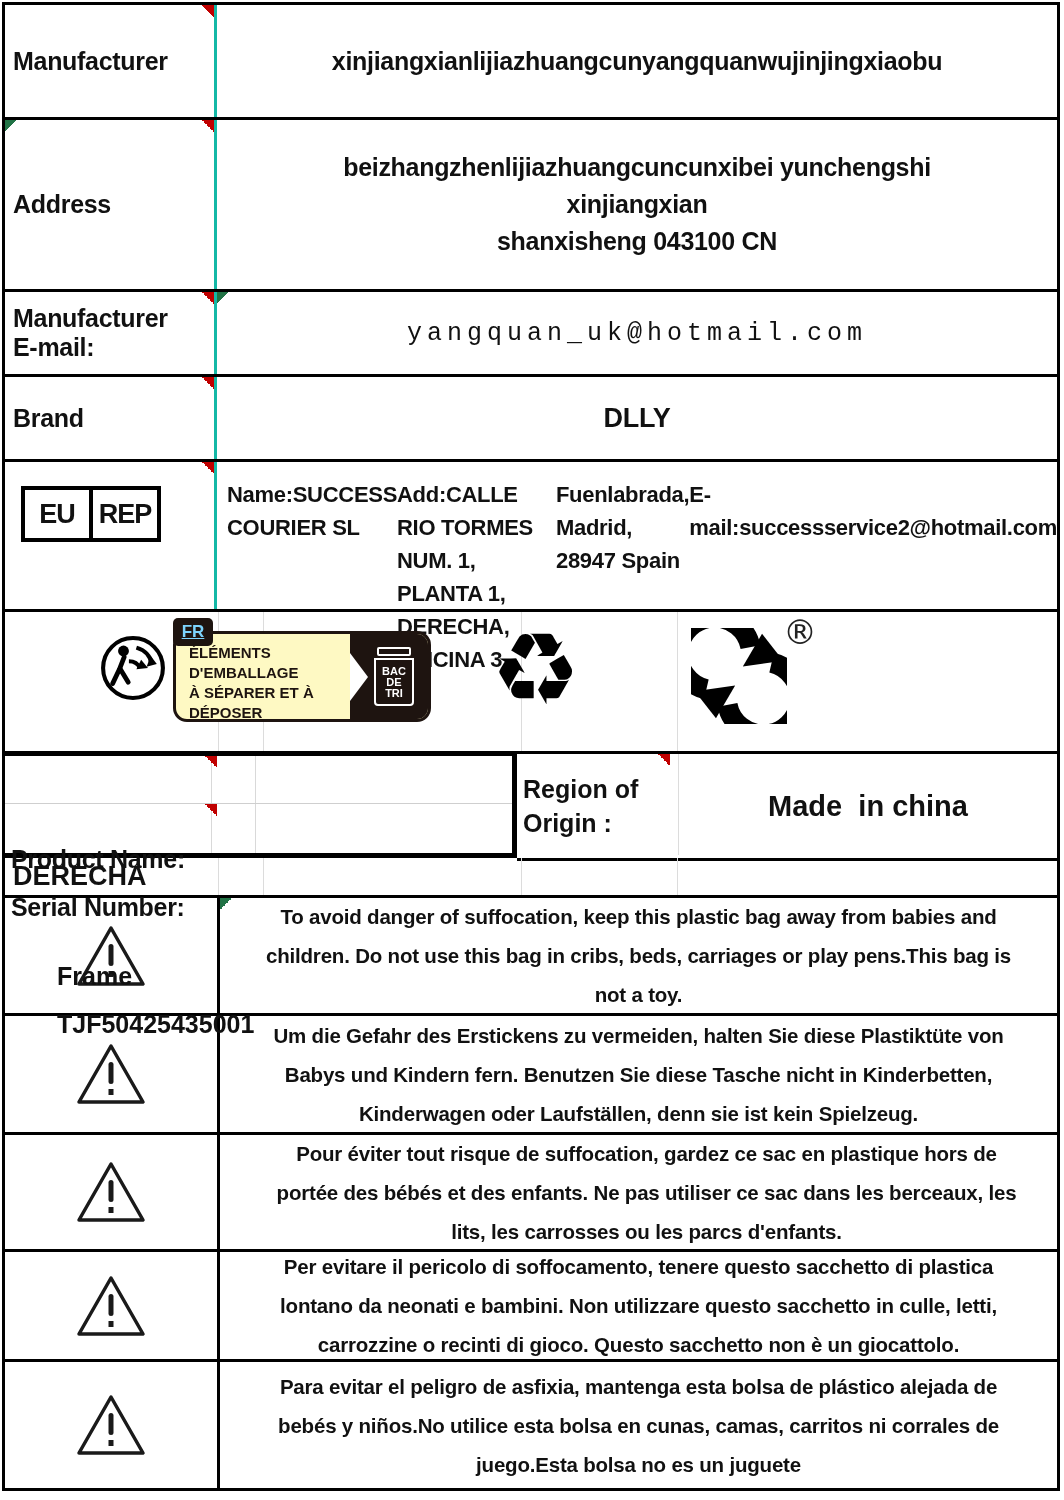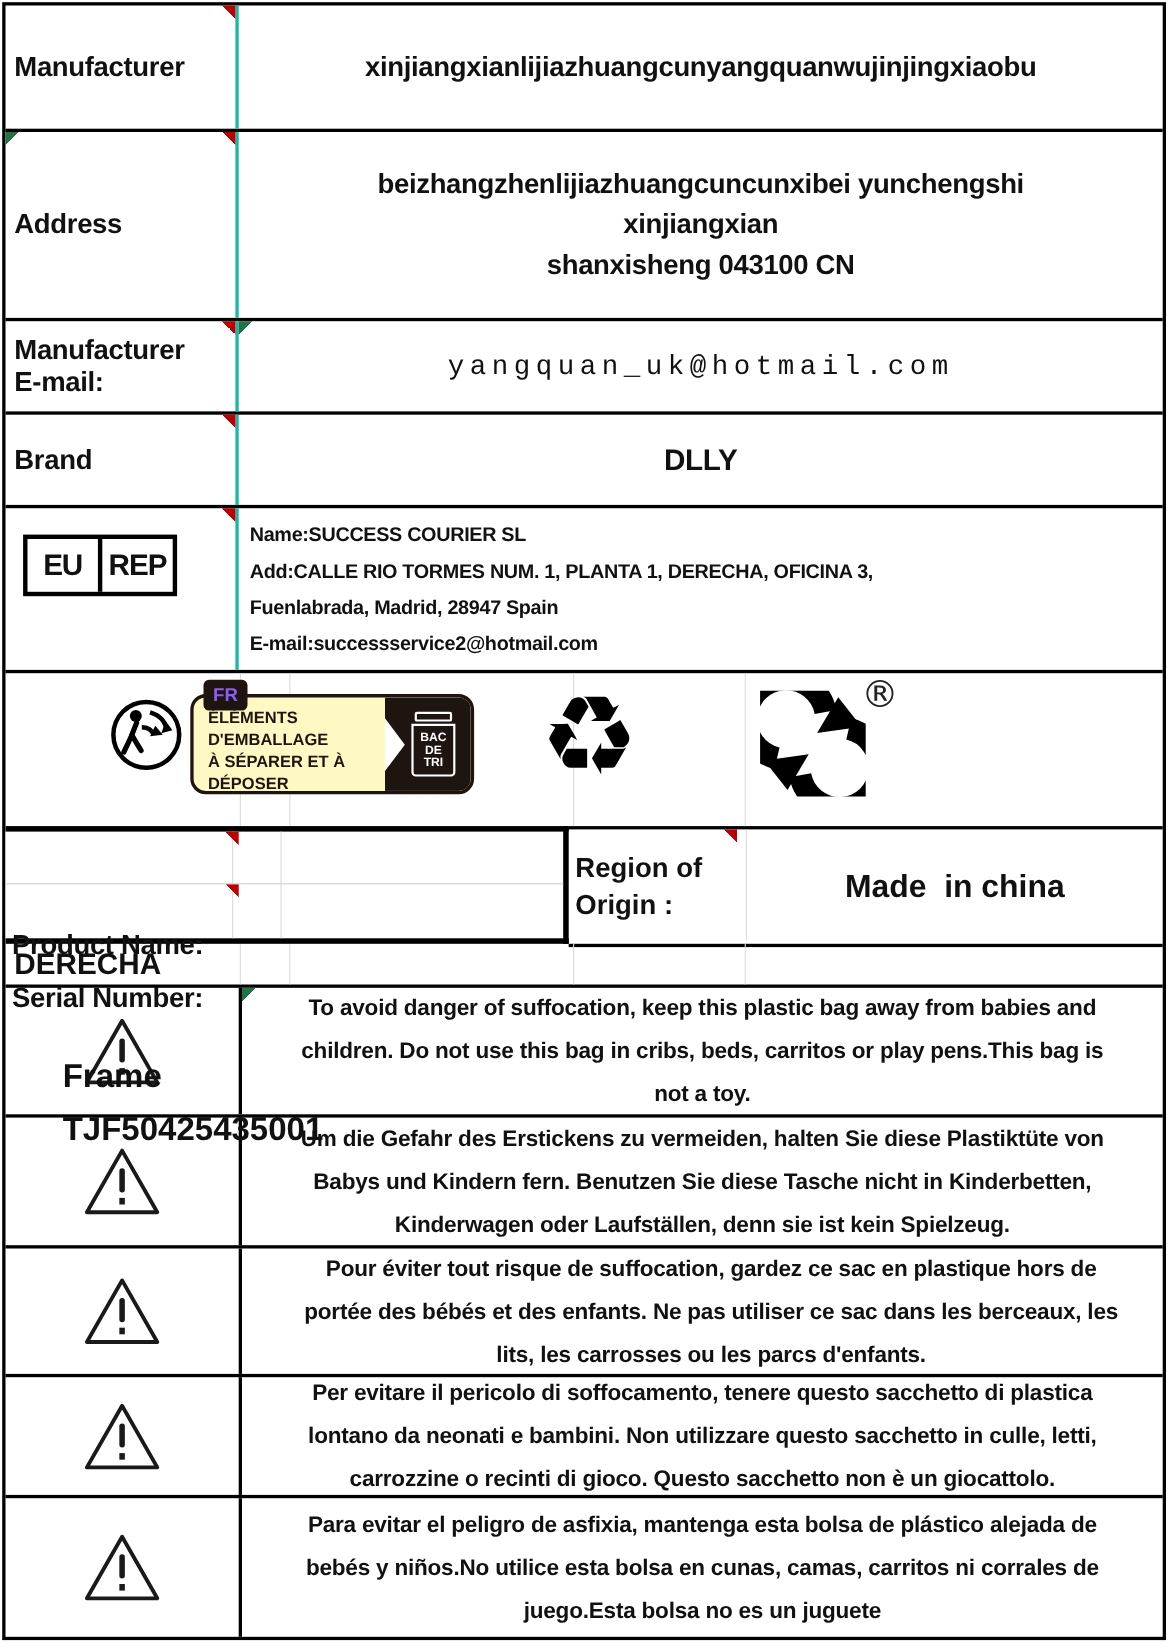--- a/index.html
+++ b/index.html
@@ -22,33 +22,33 @@
   
   #r-manufacturer{height:112px;}
   #r-address{height:169px;}
   #r-address .vcell{line-height:37px;}
   #r-email{height:82px;}
   #r-email .vcell{font-family:"Liberation Mono","DejaVu Sans Mono",monospace;
                   font-weight:normal;letter-spacing:5px;font-size:25px;border-radius:29px;}
   #r-brand{height:82px;}
   #r-brand .vcell{font-size:27px;}
   #r-eurep{height:147px;}
-  #r-eurep .vcell{flex-direction:column;align-items:flex-start;justify-content:center;
-                  text-align:left;padding-left:10px;font-size:18px;line-height:33px;}
+  #r-eurep .vcell{flex-direction:row;align-items:flex-start;justify-content:center;
+                  text-align:left;padding-left:10px;font-size:22px;line-height:33px;margin-top:16px;}
   .eurep-box{position:absolute;left:16px;top:24px;display:flex;border:4px solid #000;background:#fff;}
   .eurep-box .half{width:64px;height:48px;display:flex;align-items:center;justify-content:center;
                    font-size:27px;letter-spacing:-1px;}
   .eurep-box .half:first-child{border-right:4px solid #000;}
   
   #r-icons{height:139px;display:block;}
   .gridline{position:absolute;top:0;bottom:0;width:1px;background:#dcdcdc;}
   .triman{position:absolute;left:94px;top:22px;}
   .frsign{position:absolute;left:168px;top:6px;width:258px;height:104px;}
-  .fr-badge{position:absolute;left:12px;top:0;width:40px;height:28px;background:#1e1410;color:#8b5cf6;
-            border-radius:5px;display:flex;align-items:center;justify-content:center;font-size:17px;z-index:2;}
+  .fr-badge{position:absolute;left:0;top:0;width:40px;height:28px;background:#1e1410;color:#7dd3fc;
+            border-radius:5px;display:flex;align-items:center;justify-content:center;font-size:17px;z-index:2;text-decoration:underline;}
   .fr-body{position:absolute;left:0;top:13px;right:0;bottom:0;border:3px solid #1e1410;border-radius:14px;
            background:#fef9c3;display:flex;overflow:hidden;}
   .fr-text{flex:1;padding:9px 0 0 13px;font-size:15px;line-height:20px;color:#1e1410;white-space:pre-line;}
   .fr-dark{width:78px;background:#1e1410;position:relative;display:flex;align-items:center;}
   .fr-notch{position:absolute;left:0;top:50%;transform:translateY(-50%);width:0;height:0;
             border-top:24px solid transparent;border-bottom:24px solid transparent;border-left:18px solid #fff;}
   .bin{margin-left:24px;width:40px;}
   .bin-lid{height:5px;border:2px solid #fff;border-radius:2px;margin:0 3px 2px 3px;}
   .bin-body{height:44px;border:2px solid #fff;border-radius:0 0 4px 4px;display:flex;align-items:center;
             justify-content:center;text-align:center;color:#fff;font-size:11px;line-height:11px;white-space:pre-line;}
@@ -58,21 +58,21 @@
   .regmark{position:absolute;left:778px;top:0;font-family:"DejaVu Sans",sans-serif;
            font-size:34px;font-weight:normal;color:#222;}
   
   #r-product{height:104px;display:block;}
   .pblock{position:absolute;left:0;top:-3px;width:512px;height:calc(100% + 3px);box-sizing:border-box;
           border-top:5px solid #000;border-right:5px solid #000;border-bottom:5px solid #000;background:#fff;z-index:1;}
   .prow{height:47px;display:flex;position:relative;flex-direction:column;}
   .prow.first{border-bottom:1px solid #cfcfcf;}
   .plabel{width:206px;flex:0 0 206px;display:flex;align-items:center;padding-left:6px;
           font-size:25px;letter-spacing:-0.3px;position:relative;}
-  .pvalue{flex:1;display:flex;align-items:center;padding-left:52px;font-size:30px;}
+  .pvalue{flex:1;display:flex;align-items:center;padding-left:52px;font-size:25px;}
   .pgrid{position:absolute;top:0;bottom:0;width:1px;background:#d9d9d9;}
   .region-cell{position:absolute;left:504px;top:0;bottom:0;width:161px;display:flex;align-items:center;
                padding-left:14px;box-sizing:border-box;font-size:25px;line-height:34px;text-align:left;}
   .made-cell{position:absolute;left:674px;right:0;top:0;bottom:0;display:flex;align-items:center;
              justify-content:center;font-size:29px;}
   .bottom-line-right{position:absolute;left:512px;right:0;bottom:-3px;height:3px;background:#000;}
   
   #r-warntitle{height:37px;display:block;}
   #r-warntitle .wtxt{position:absolute;left:8px;top:0;bottom:0;display:flex;align-items:center;font-size:27px;}
   
@@ -229,21 +229,21 @@
     <div class="row wrow" id="r-w1">
       <div class="wl">
         <svg width="72" height="64" viewBox="0 0 72 64">
           <polygon points="36,4 68,60 4,60" fill="none" stroke="#1a1a1a" stroke-width="3.5" stroke-linejoin="round"></polygon>
           <rect x="33.5" y="20" width="5" height="22" rx="2.5" fill="#1a1a1a"></rect>
           <rect x="33.5" y="47" width="5" height="6" fill="#1a1a1a"></rect>
         </svg>
       </div>
       <div class="wt pre">
         <span class="pre">To avoid danger of suffocation, keep this plastic bag away from babies and
-children. Do not use this bag in cribs, beds, carritos or play pens.This bag is
+children. Do not use this bag in cribs, beds, carriages or play pens.This bag is
 not a toy.</span>
         <span class="mk green"></span>
       </div>
     </div>
 
     <div class="row wrow" id="r-w2">
       <div class="wl">
         <svg width="72" height="64" viewBox="0 0 72 64">
           <polygon points="36,4 68,60 4,60" fill="none" stroke="#1a1a1a" stroke-width="3.5" stroke-linejoin="round"></polygon>
           <rect x="33.5" y="20" width="5" height="22" rx="2.5" fill="#1a1a1a"></rect>

